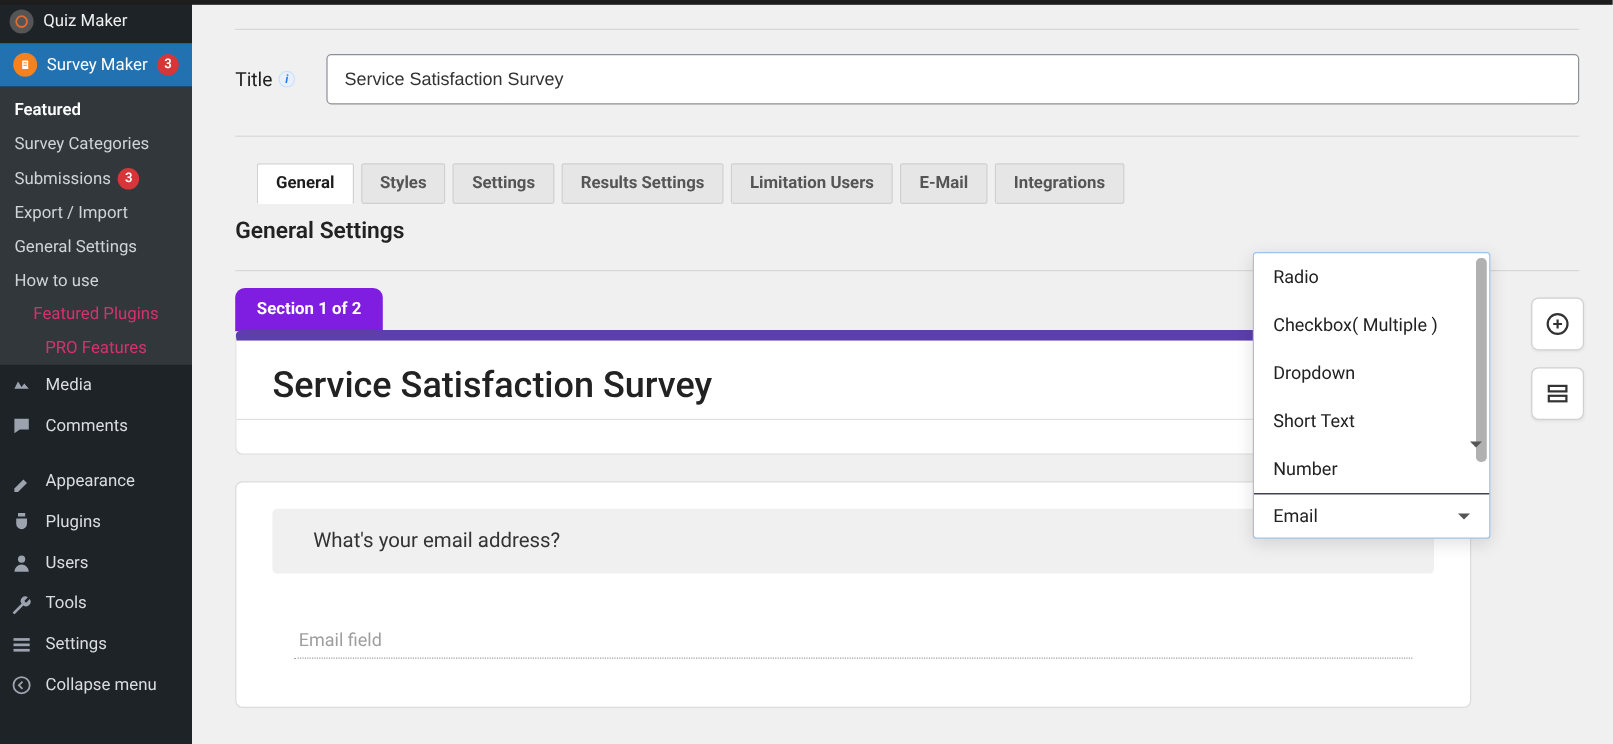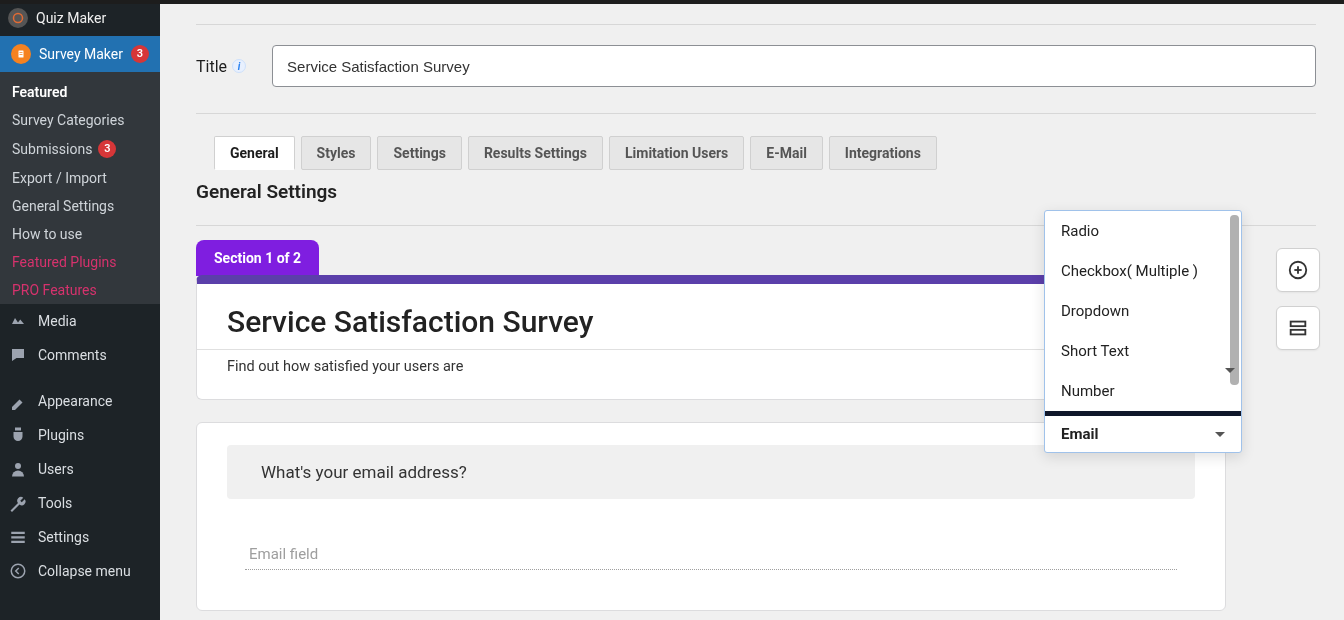--- a/index.html
+++ b/index.html
@@ -14,21 +14,21 @@
   .sidebar .plug-item.active { background: #2271b1; color: #fff; justify-content: center; }
   .sidebar .plug-item.active::after { content: ""; position: absolute; right: -6px; top: 50%; margin-top: -6px; border-top: 6px solid transparent; border-bottom: 6px solid transparent; border-right: 6px solid #f0f0f0; }
   .circ-icon { width: 20px; height: 20px; border-radius: 50%; display: flex; align-items: center; justify-content: center; flex: 0 0 20px; }
   .circ-icon.orange { background: #f58220; }
   .circ-icon.gray { background: #555; }
   .circ-icon svg { width: 12px; height: 12px; fill: #fff; }
 
   .sidebar .submenu { background: #32373c; padding-top: 6px; }
   .sidebar .sub-item { padding: 6px 12px; color: #cfd4d9; cursor: pointer; font-size: 14px; position: relative; display: flex; align-items: center; gap: 6px; }
   .sidebar .sub-item.selected { color: #fff; font-weight: 600; }
-  .sidebar .sub-item.pink { color: #d6326d; }
+  .sidebar .sub-item.pink { color: #d6326d; justify-content: center; }
   .badge-count { display: inline-block; min-width: 18px; height: 18px; line-height: 18px; padding: 0 5px; border-radius: 9px; background: #d63638; color: #fff; font-size: 11px; font-weight: 600; text-align: center; }
 
   .sidebar .wp-item { display: flex; align-items: center; height: 34px; padding: 0 8px; gap: 10px; color: #dadee2; cursor: pointer; }
   .sidebar .wp-item .mi { width: 20px; height: 20px; display: flex; align-items: center; justify-content: center; color: #9ca3af; flex: 0 0 20px; }
   .sidebar .wp-item .mi svg { width: 18px; height: 18px; fill: currentColor; }
   .sidebar .sep { height: 12px; }
 
   
   .main { position: absolute; left: 160px; right: 0; top: 4px; bottom: 0; background: #f0f0f0; overflow: hidden; }
   .content { padding: 12px 28px 0 36px; }
@@ -72,21 +72,21 @@
   .rail { position: absolute; right: 24px; top: 244px; width: 44px; display: flex; flex-direction: column; gap: 14px; }
   .rail-btn { width: 44px; height: 44px; border: 1px solid #d0d0d0; border-radius: 6px; background: #fff; display: flex; align-items: center; justify-content: center; cursor: pointer; box-shadow: 0 1px 2px rgba(0,0,0,0.05); }
   .rail-btn svg { width: 22px; height: 22px; stroke: #333; fill: none; stroke-width: 2; }
 
   
   .dd-popup { position: absolute; top: 206px; right: 102px; width: 198px; background: #fff; border: 1px solid #a0c2ea; border-radius: 3px; box-shadow: 0 4px 14px rgba(0,0,0,0.12); z-index: 30; display: flex; flex-direction: column; }
   .dd-list { position: relative; height: 252px; overflow: hidden; flex: 1; }
   .dd-item { padding: 11px 16px; font-size: 15px; color: #222; cursor: pointer; }
   .dd-scroll { position: absolute; top: 4px; right: 2px; width: 9px; height: 170px; border-radius: 4px; background: #b1b1b1; cursor: pointer; }
   .dd-tri { position: absolute; right: 6px; bottom: 38px; width: 0; height: 0; border-left: 5px solid transparent; border-right: 5px solid transparent; border-top: 5px solid #555; }
-  .dd-selected { border-top: 5px solid #0f172a; padding: 9px 16px; font-size: 15px; display: flex; align-items: center; justify-content: space-between; cursor: pointer; font-weight: bold; }
+  .dd-selected { border-top: 1px solid #0f172a; padding: 9px 16px; font-size: 15px; display: flex; align-items: center; justify-content: space-between; cursor: pointer; }
   .dd-caret { width: 0; height: 0; border-left: 5px solid transparent; border-right: 5px solid transparent; border-top: 5px solid #555; }
 </style>
 </head>
 <body>
 
 <div class="top-strip"></div>
 
 <div class="sidebar">
   <div class="plug-item">
     <span class="circ-icon gray">
@@ -233,21 +233,20 @@
     <div class="gen-head">General Settings</div>
     <hr class="hr2">
 
     <div class="sec-tab-wrap" style="padding-right:90px">
       <div class="sec-tab"><span>Section 1 of 2</span></div>
 
       <div class="card top">
         <div class="card-inner">
           <div class="surv-title">Service Satisfaction Survey</div>
           <div class="title-divider"></div>
-          <div class="surv-desc">Find out how satisfied your users are</div>
         </div>
         <div class="kebab">
           <svg viewBox="0 0 4 18">
               <circle cx="2" cy="2" r="2" fill="currentColor"></circle>
               <circle cx="2" cy="9" r="2" fill="currentColor"></circle>
               <circle cx="2" cy="16" r="2" fill="currentColor"></circle>
             </svg>
         </div>
       </div>
 

